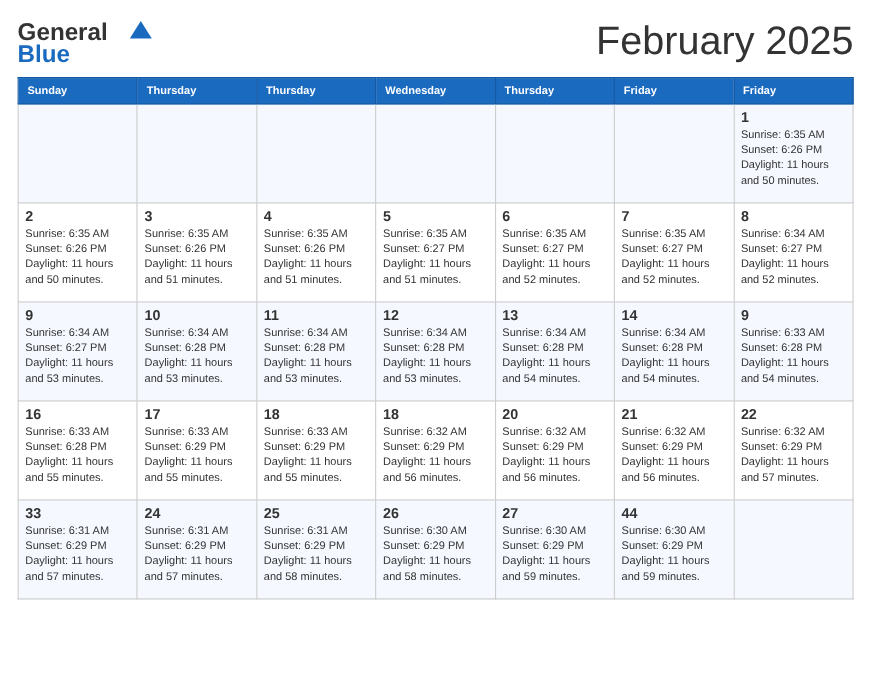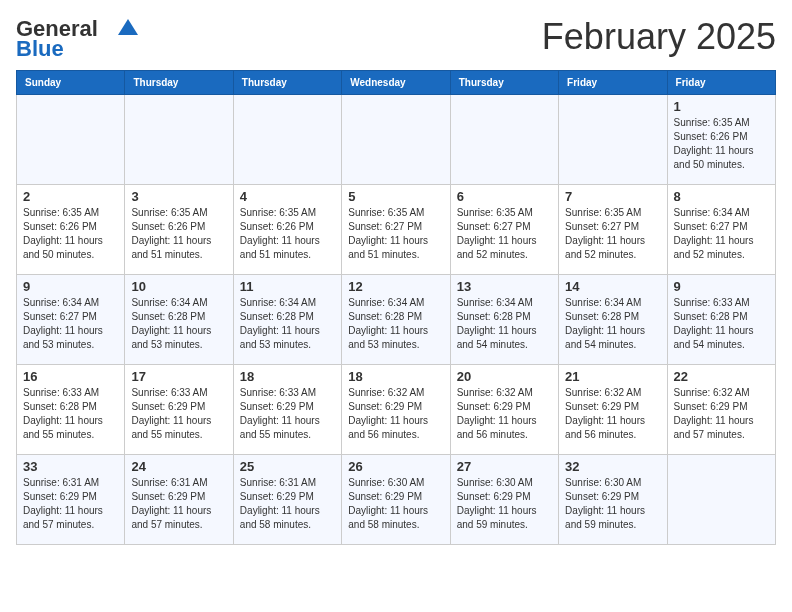--- a/index.html
+++ b/index.html
@@ -328,21 +328,21 @@
 and 58 minutes.</div>
         </td>
         <td>
           <span class="day-num">27</span>
           <div class="day-info">Sunrise: 6:30 AM
 Sunset: 6:29 PM
 Daylight: 11 hours
 and 59 minutes.</div>
         </td>
         <td>
-          <span class="day-num">32</span>
+          <span class="day-num">44</span>
           <div class="day-info">Sunrise: 6:30 AM
 Sunset: 6:29 PM
 Daylight: 11 hours
 and 59 minutes.</div>
         </td>
         <td class="empty-cell"></td>
       </tr>
     </tbody>
 </table>
 

